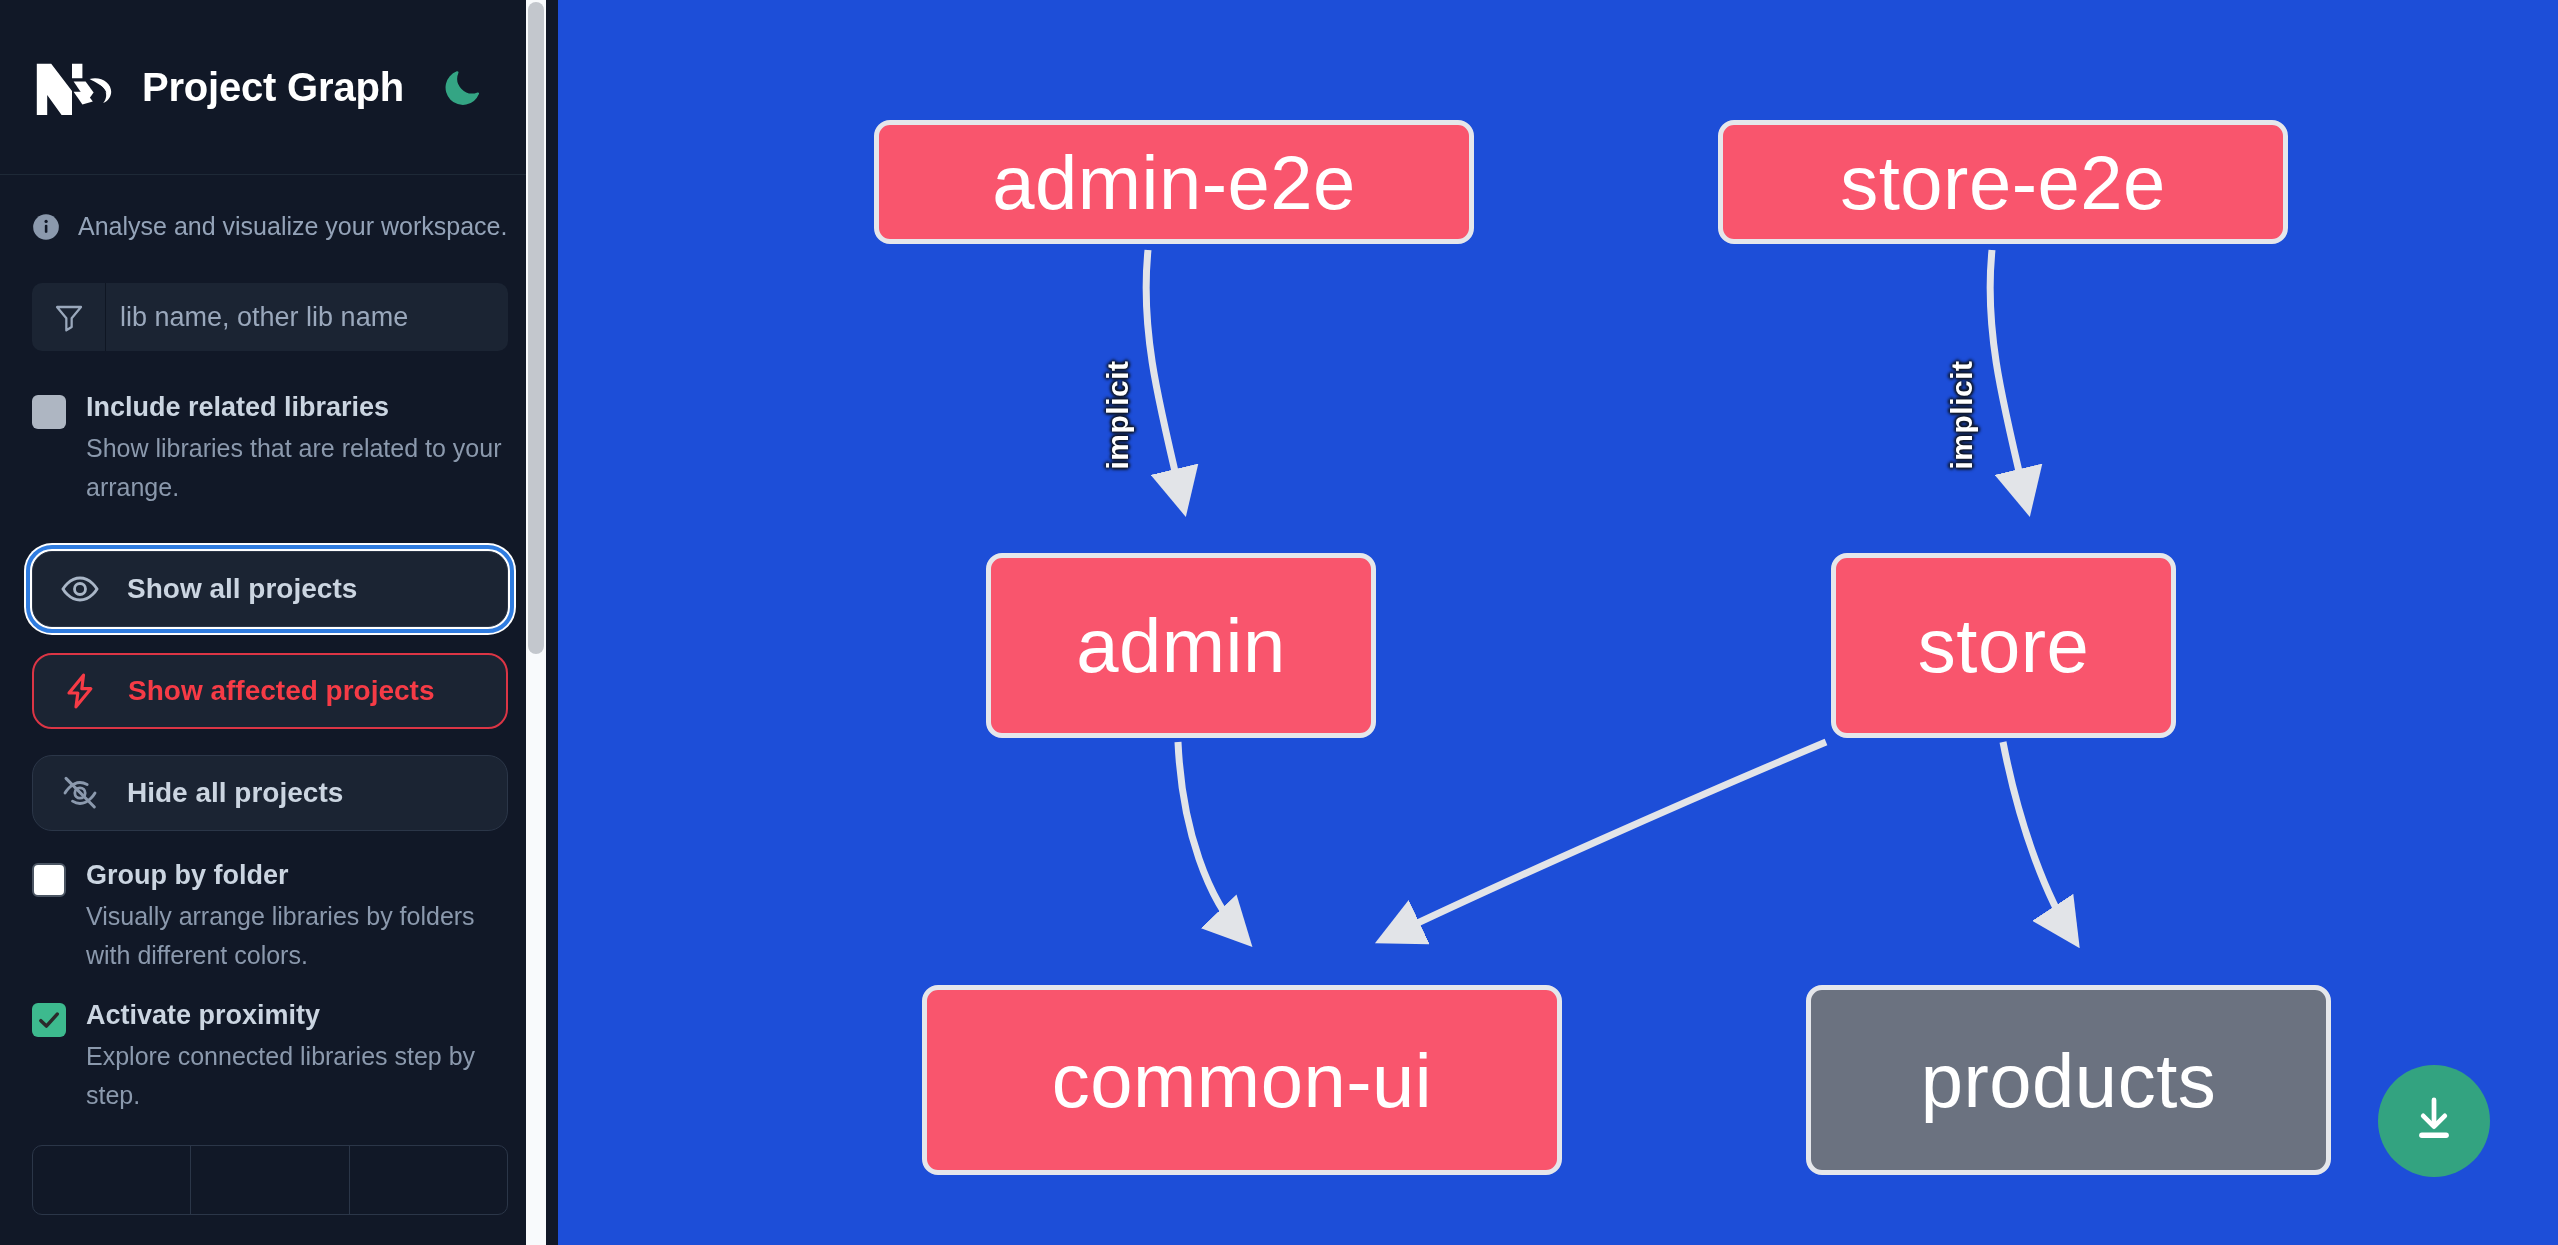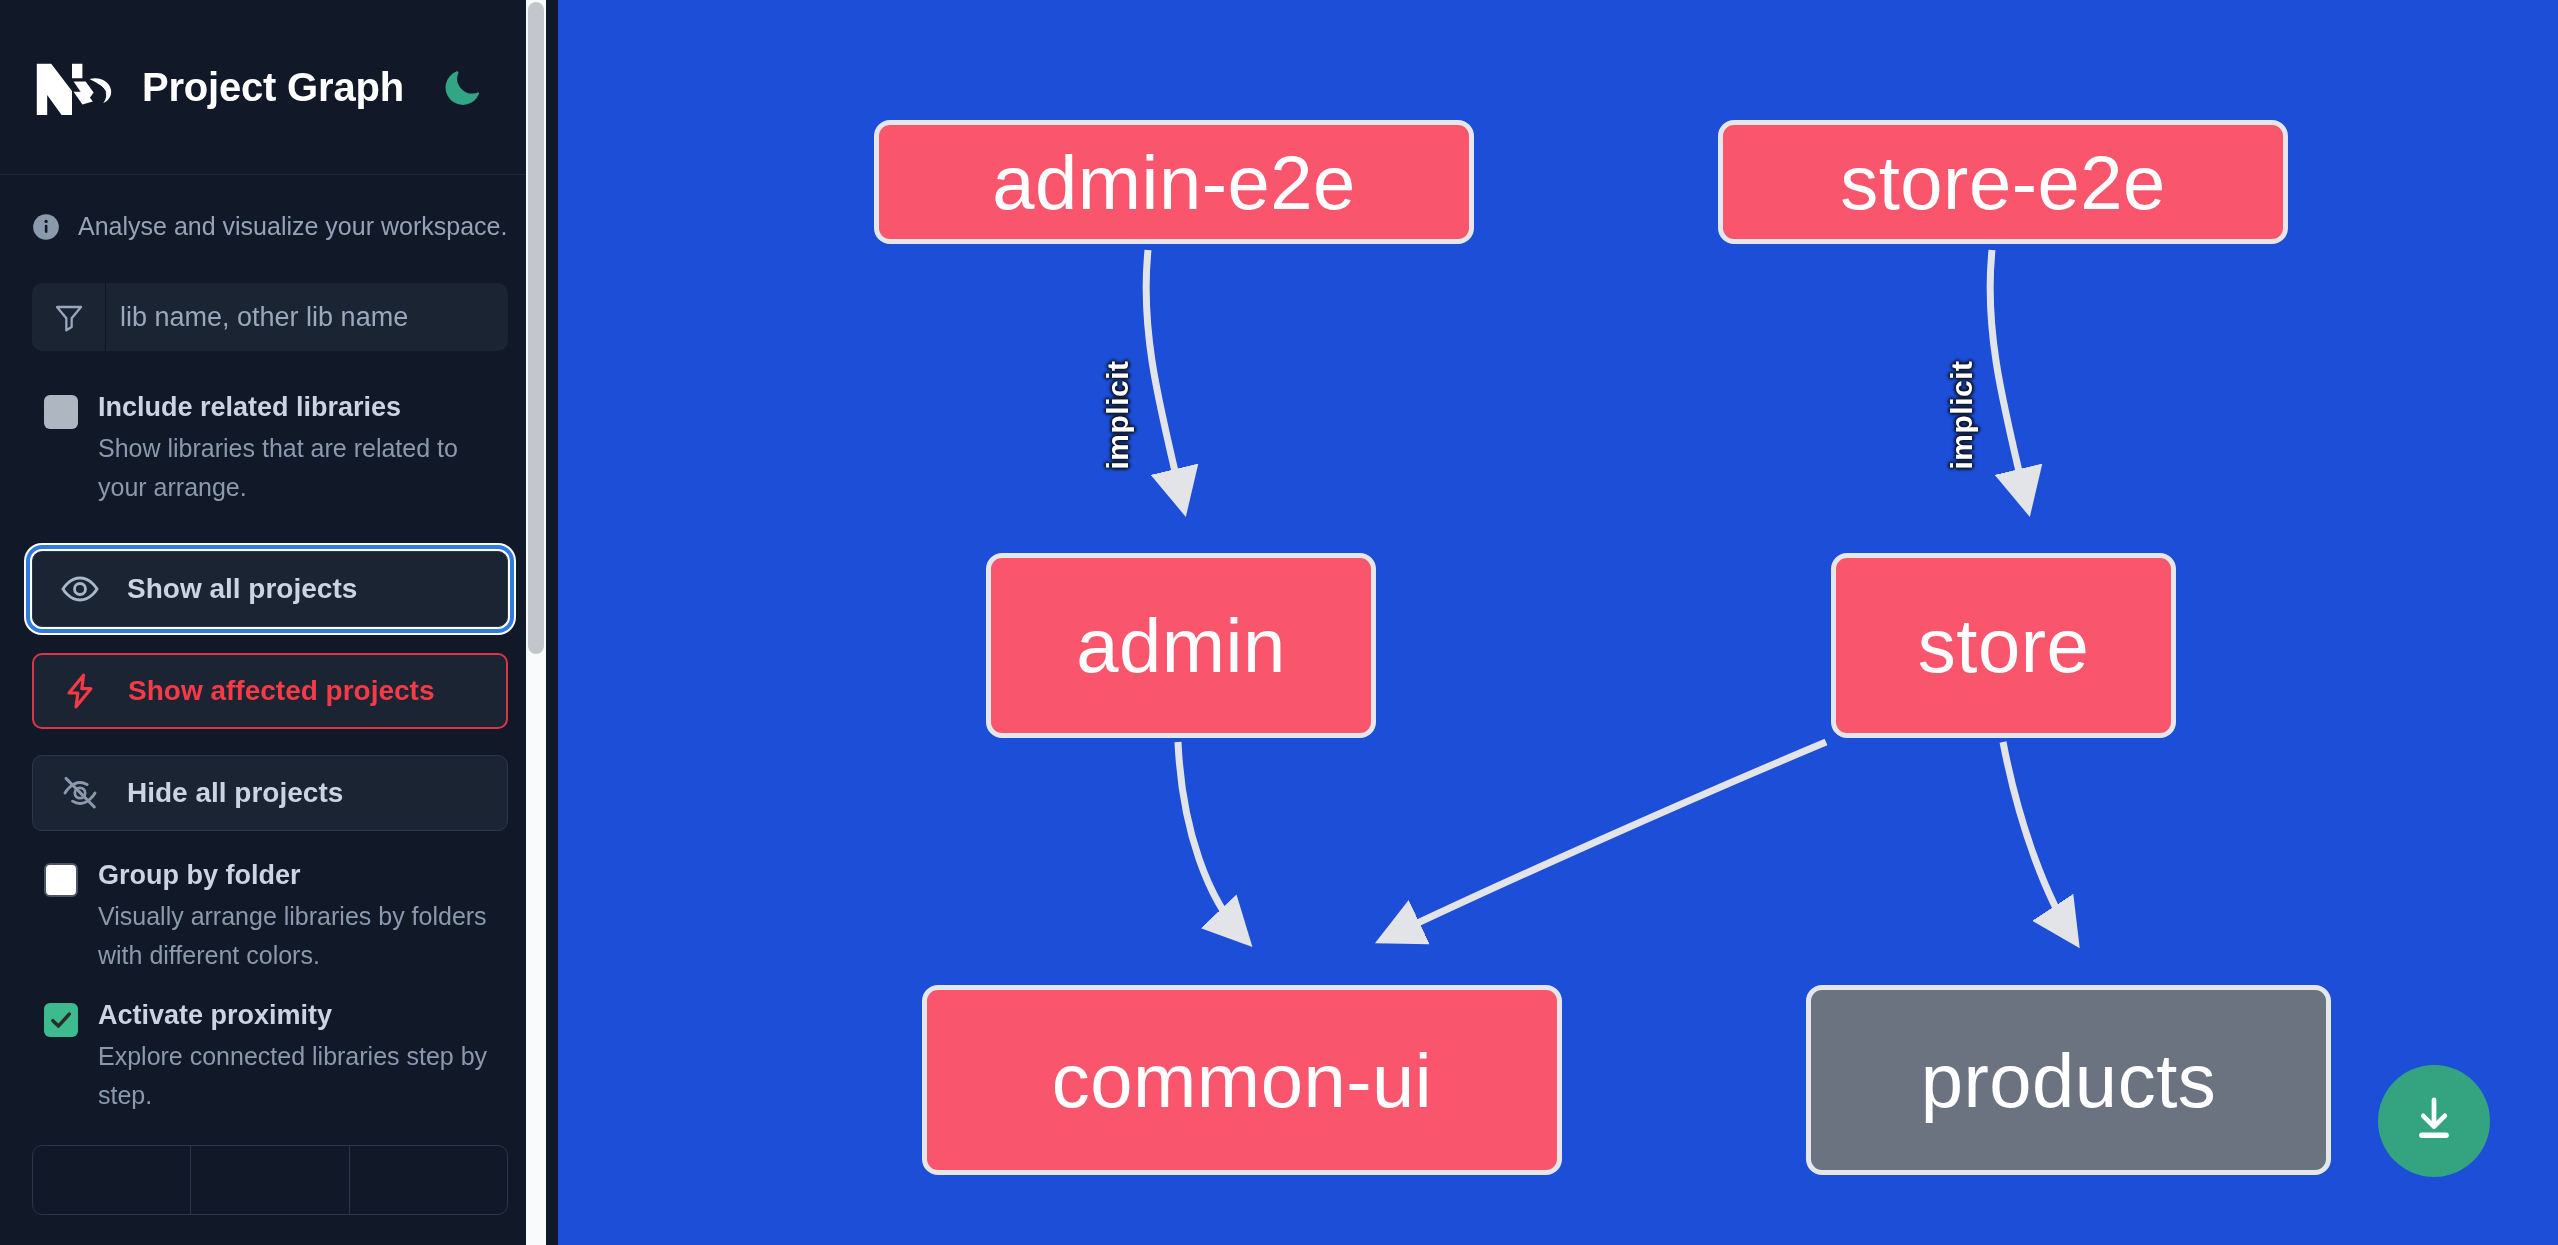--- a/index.html
+++ b/index.html
@@ -85,21 +85,20 @@
     font-size: 27px;
     font-family: "Liberation Sans", sans-serif;
     padding: 0 14px;
   }
   .filter-input::placeholder { color: #9aa8bc; opacity: 1; }
 
   .chk-row {
     display: flex;
     gap: 20px;
     padding: 0 32px;
-    margin-left: 12px;
   }
   .chk-row.first { margin-top: 38px; }
   .chk-box {
     flex: 0 0 34px;
     width: 34px; height: 34px;
     border-radius: 6px;
     margin-top: 6px;
   }
   .chk-box.disabled { background: #aeb6c2; }
   .chk-box.unchecked { background: #ffffff; border: 2px solid #4b5563; }
@@ -123,21 +122,21 @@
   }
 
   .sb-buttons { padding: 0 32px; margin-top: 44px; }
   .big-btn {
     height: 76px;
     width: 100%;
     display: flex;
     align-items: center;
     gap: 26px;
     padding: 0 26px;
-    border-radius: 10px;
+    border-radius: 20px;
     background: #1b2433;
     cursor: pointer;
     margin-bottom: 26px;
   }
   .big-btn .lbl { font-size: 28px; font-weight: 700; white-space: nowrap; }
   .big-btn.show-all {
     border: 1px solid #2b3648;
     outline: 4px solid #2f7ce0;
     outline-offset: 2px;
     box-shadow: 0 0 0 8px #ffffff;

